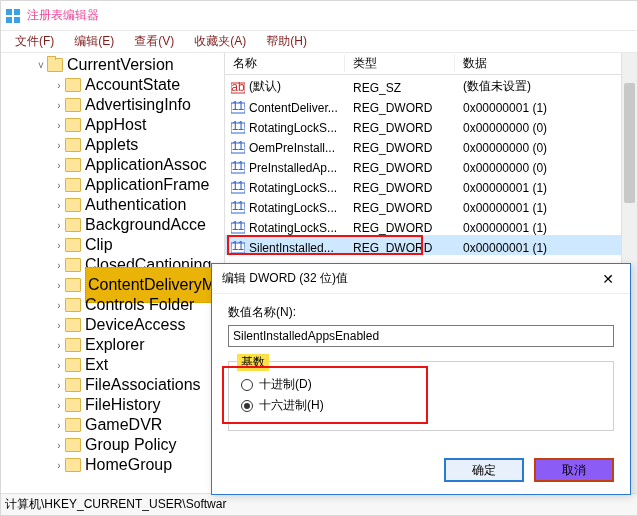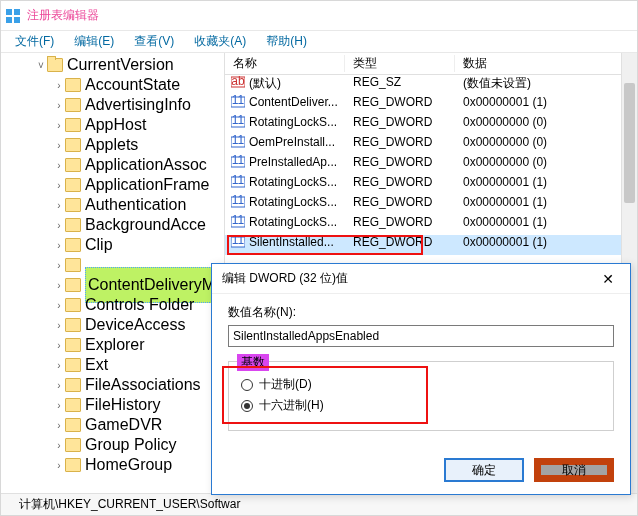--- a/index.html
+++ b/index.html
@@ -4,62 +4,62 @@
 <style>
 * { box-sizing: border-box; margin: 0; padding: 0; font-family: "Microsoft YaHei", "Segoe UI", Arial, sans-serif; font-size: 12px; }
 body { width: 638px; height: 516px; background: #fff; overflow: hidden; position: relative; border: 1px solid #d8d8d8; }
 
 .titlebar { height: 30px; background: #fff; display: flex; align-items: center; padding: 0 4px; border-bottom: 1px solid #e8e8e8; }
 .titlebar .appicon { width: 16px; height: 16px; margin-right: 6px; display: flex; align-items: center; justify-content: center; }
 .titlebar .appicon svg { display: block; }
 .titlebar .title { font-size: 12px; color: #ec4899; }
 
 .menubar { height: 22px; display: flex; align-items: center; padding: 0 4px; border-bottom: 1px solid #e8e8e8; }
-.menubar .menuitem { padding: 2px 10px; font-size: 12px; color: #0369a1; }
+.menubar .menuitem { padding: 2px 10px; font-size: 12px; color: #7f1d1d; }
 
 .main { display: flex; height: calc(100% - 30px - 22px - 22px); }
 .tree { width: 224px; border-right: 1px solid #e0e0e0; overflow: hidden; padding-top: 2px; }
 .tree .row { display: flex; align-items: center; height: 20px; white-space: nowrap; }
 .tree .tw { width: 12px; display: inline-flex; justify-content: center; color: #666; font-size: 10px; }
 .tree .folder { width: 16px; height: 14px; background: #ffe59a; border: 1px solid #d9b24a; border-radius: 1px; margin-right: 4px; position: relative; }
 .tree .folder.open::before { content: ""; position: absolute; left: -1px; top: -3px; width: 7px; height: 3px; background: #ffe59a; border: 1px solid #d9b24a; border-bottom: none; border-radius: 1px 1px 0 0; }
 .tree .label { font-size: 16px; }
-.tree .row.sel .label { background: #bef264; border: 1px dotted #4aa3ff; padding: 8px 2px; }
+.tree .row.sel .label { background: #eab308; border: 1px dotted #4aa3ff; padding: 8px 2px; }
 
 .values { flex: 1; overflow: hidden; }
 .values .head { display: flex; border-bottom: 1px solid #e0e0e0; height: 22px; align-items: center; }
 .values .head .col { padding: 0 8px; font-size: 12px; border-right: 1px solid #eee; }
 .values .head .c1 { width: 120px; } .values .head .c2 { width: 110px; } .values .head .c3 { flex: 1; }
-.values .vrow { display: flex; align-items: flex-start; height: 20px; }
+.values .vrow { display: flex; align-items: flex-end; height: 20px; }
 .values .vrow.sel { background: #cde8ff; }
 .values .vrow .ic { width: 18px; display: flex; justify-content: center; margin-left: 4px; }
 .values .vrow .ic svg { display:block; }
 .values .vrow .c1 { width: 98px; padding-left: 2px; overflow: hidden; text-overflow: ellipsis; white-space: nowrap; }
 .values .vrow .c2 { width: 110px; padding-left:8px; }
 .values .vrow .c3 { flex: 1; padding-left:8px; }
 .values .hl { position: absolute; border: 2px solid #e11; pointer-events: none; }
 
-.status { position:absolute; bottom:0; left:0; right:0; height:22px; border-top:1px solid #e0e0e0; display:flex; align-items:center; padding:0 18px; font-size:12px; color:#000; background:#f7f7f7;margin-top:21px; }
+.status { position:absolute; bottom:0; left:0; right:0; height:22px; border-top:1px solid #e0e0e0; display:flex; align-items:center; padding:0 4px; font-size:12px; color:#000; background:#f7f7f7;margin-top:21px; }
 
 .dialog { position: absolute; left: 210px; top: 262px; width: 420px; height: 232px; background: #fff; border: 1px solid #2a7ad2; box-shadow: 2px 2px 8px rgba(0,0,0,.15); }
 .dialog .dtitle { height: 30px; display:flex; align-items:center; justify-content:space-between; padding: 0 8px 0 10px; border-bottom: 1px solid #eee; }
 .dialog .dtitle .t { font-size: 12px; }
 .dialog .dtitle .x { width: 28px; height: 22px; display:flex; align-items:center; justify-content:center; font-size:14px; font-family: Arial; }
 .dialog .body { padding: 10px 16px 0 16px; position: relative; }
 .dialog .lbl { font-size: 12px; margin-bottom: 4px; display:block; }
 .dialog .inp { width: 100%; height: 22px; border: 1px solid #7a7a7a; padding: 0 4px; font-size: 12px; }
 .dialog .cols { display:flex; margin-top: 14px; gap: 20px; align-items:flex-start; }
 .dialog .left { width: 190px; }
 .dialog .group { border: 1px solid #cfcfcf; padding: 10px 12px 12px; position: relative; flex:1; }
-.dialog .group .legend { position:absolute; top:-8px; left:8px; background:#d946ef; padding:0 4px; font-size:12px; }
+.dialog .group .legend { position:absolute; top:-8px; left:8px; background:#fde047; padding:0 4px; font-size:12px; }
 .dialog .radio { display:flex; align-items:center; margin: 4px 0; font-size:12px; }
 .dialog .radio .dot { width:12px; height:12px; border-radius:50%; border:1px solid #333; margin-right:6px; display:flex; align-items:center; justify-content:center; }
 .dialog .radio.on .dot::after { content:""; width:6px; height:6px; background:#333; border-radius:50%; }
 .dialog .btns { position:absolute; right:16px; bottom:12px; display:flex; gap:10px; }
-.dialog .btn { width: 80px; height: 24px; border:7px solid #c2410c; background:#a3a3a3; display:flex; align-items:center; justify-content:center; font-size:12px; }
+.dialog .btn { width: 80px; height: 24px; border:2px solid #c2410c; background:#8b5cf6; display:flex; align-items:center; justify-content:center; font-size:12px; }
 .dialog .btn.primary { border:2px solid #2a7ad2; background:#e8f1fb; }
 .dialog .hl2 { position:absolute; border:2px solid #e11; pointer-events:none; }
 
 .scrollbar-v { position:absolute; right:0; top:52px; width:16px; bottom:22px; background:#f0f0f0; border-left:1px solid #e0e0e0; }
 .scrollbar-v .thumb { position:absolute; left:2px; right:2px; top:30px; height:120px; background:#c8c8c8; border-radius:2px; }
 </style>
 </head>
 <body>
 
 <div class="titlebar">
@@ -130,20 +130,21 @@
         <span class="label">BackgroundAcce</span>
       </div>
       <div class="row" style="padding-left: 52px;">
         <span class="tw">›</span>
         <span class="folder"></span>
         <span class="label">Clip</span>
       </div>
       <div class="row" style="padding-left: 52px;">
         <span class="tw">›</span>
         <span class="folder"></span>
+        <span class="label">ClosedCaptioning</span>
       </div>
       <div class="row sel" style="padding-left: 52px;">
         <span class="tw">›</span>
         <span class="folder"></span>
         <span class="label">ContentDeliveryM</span>
       </div>
       <div class="row" style="padding-left: 52px;">
         <span class="tw">›</span>
         <span class="folder"></span>
         <span class="label">Controls Folder</span>

